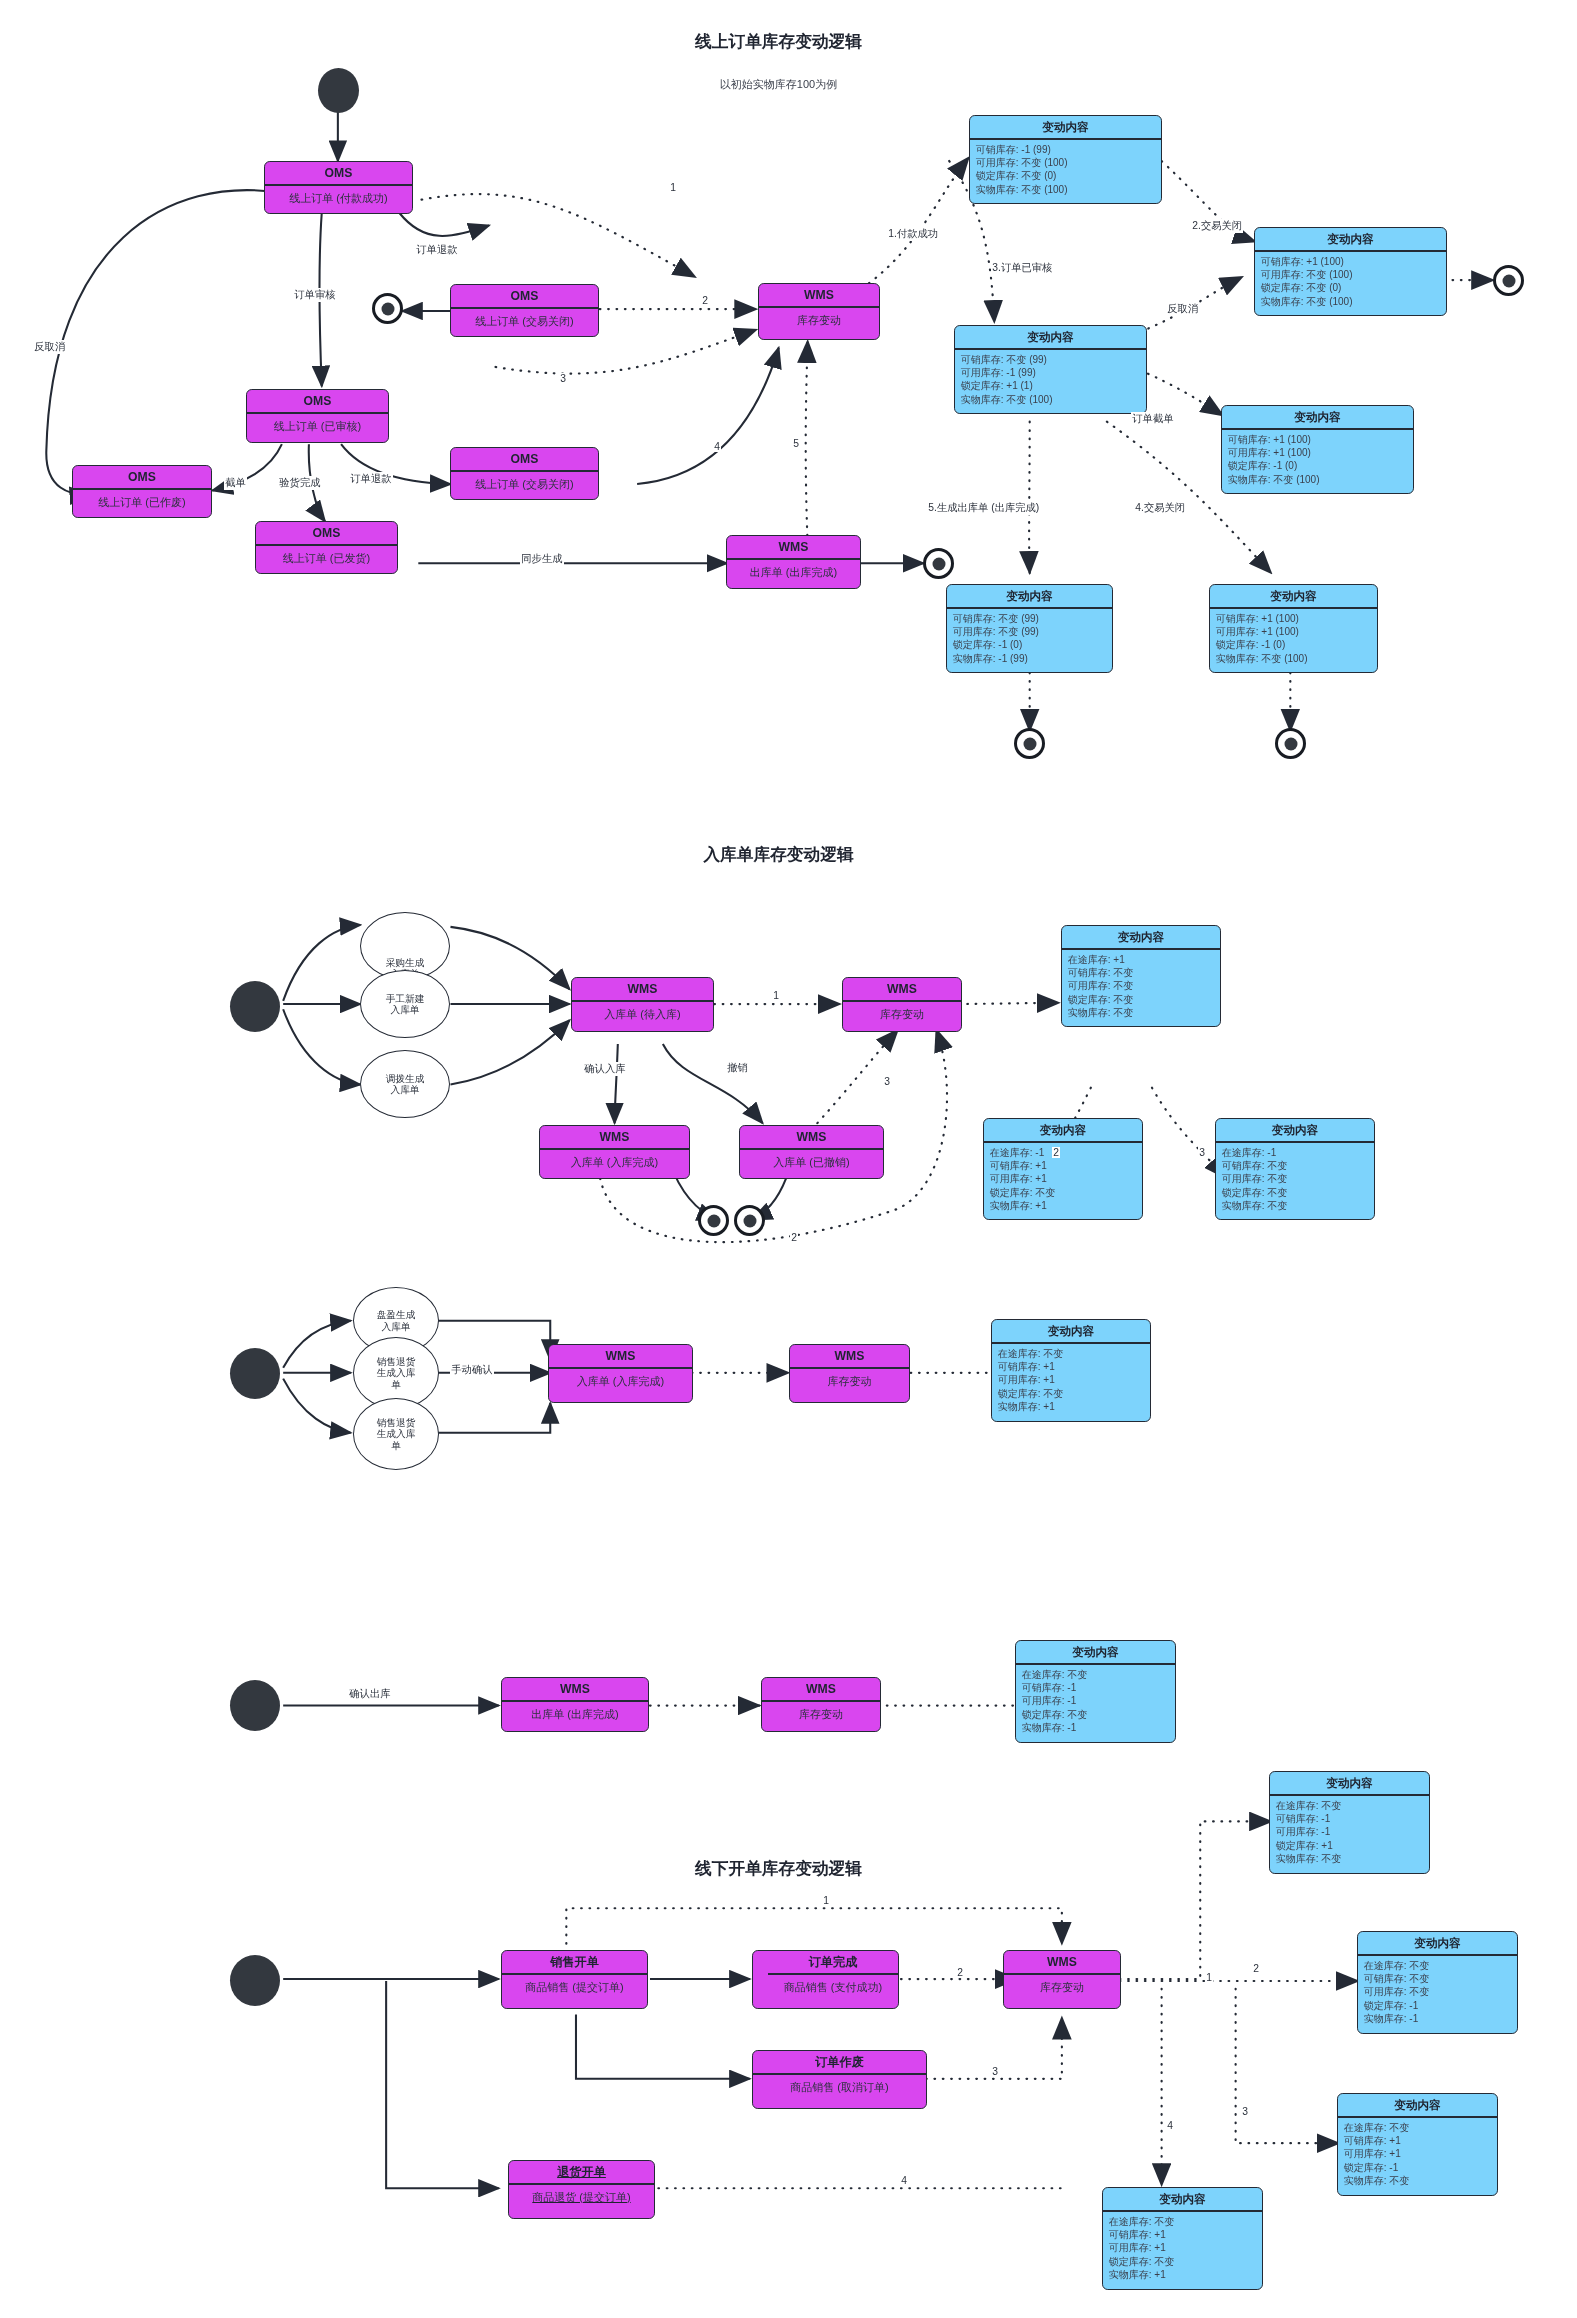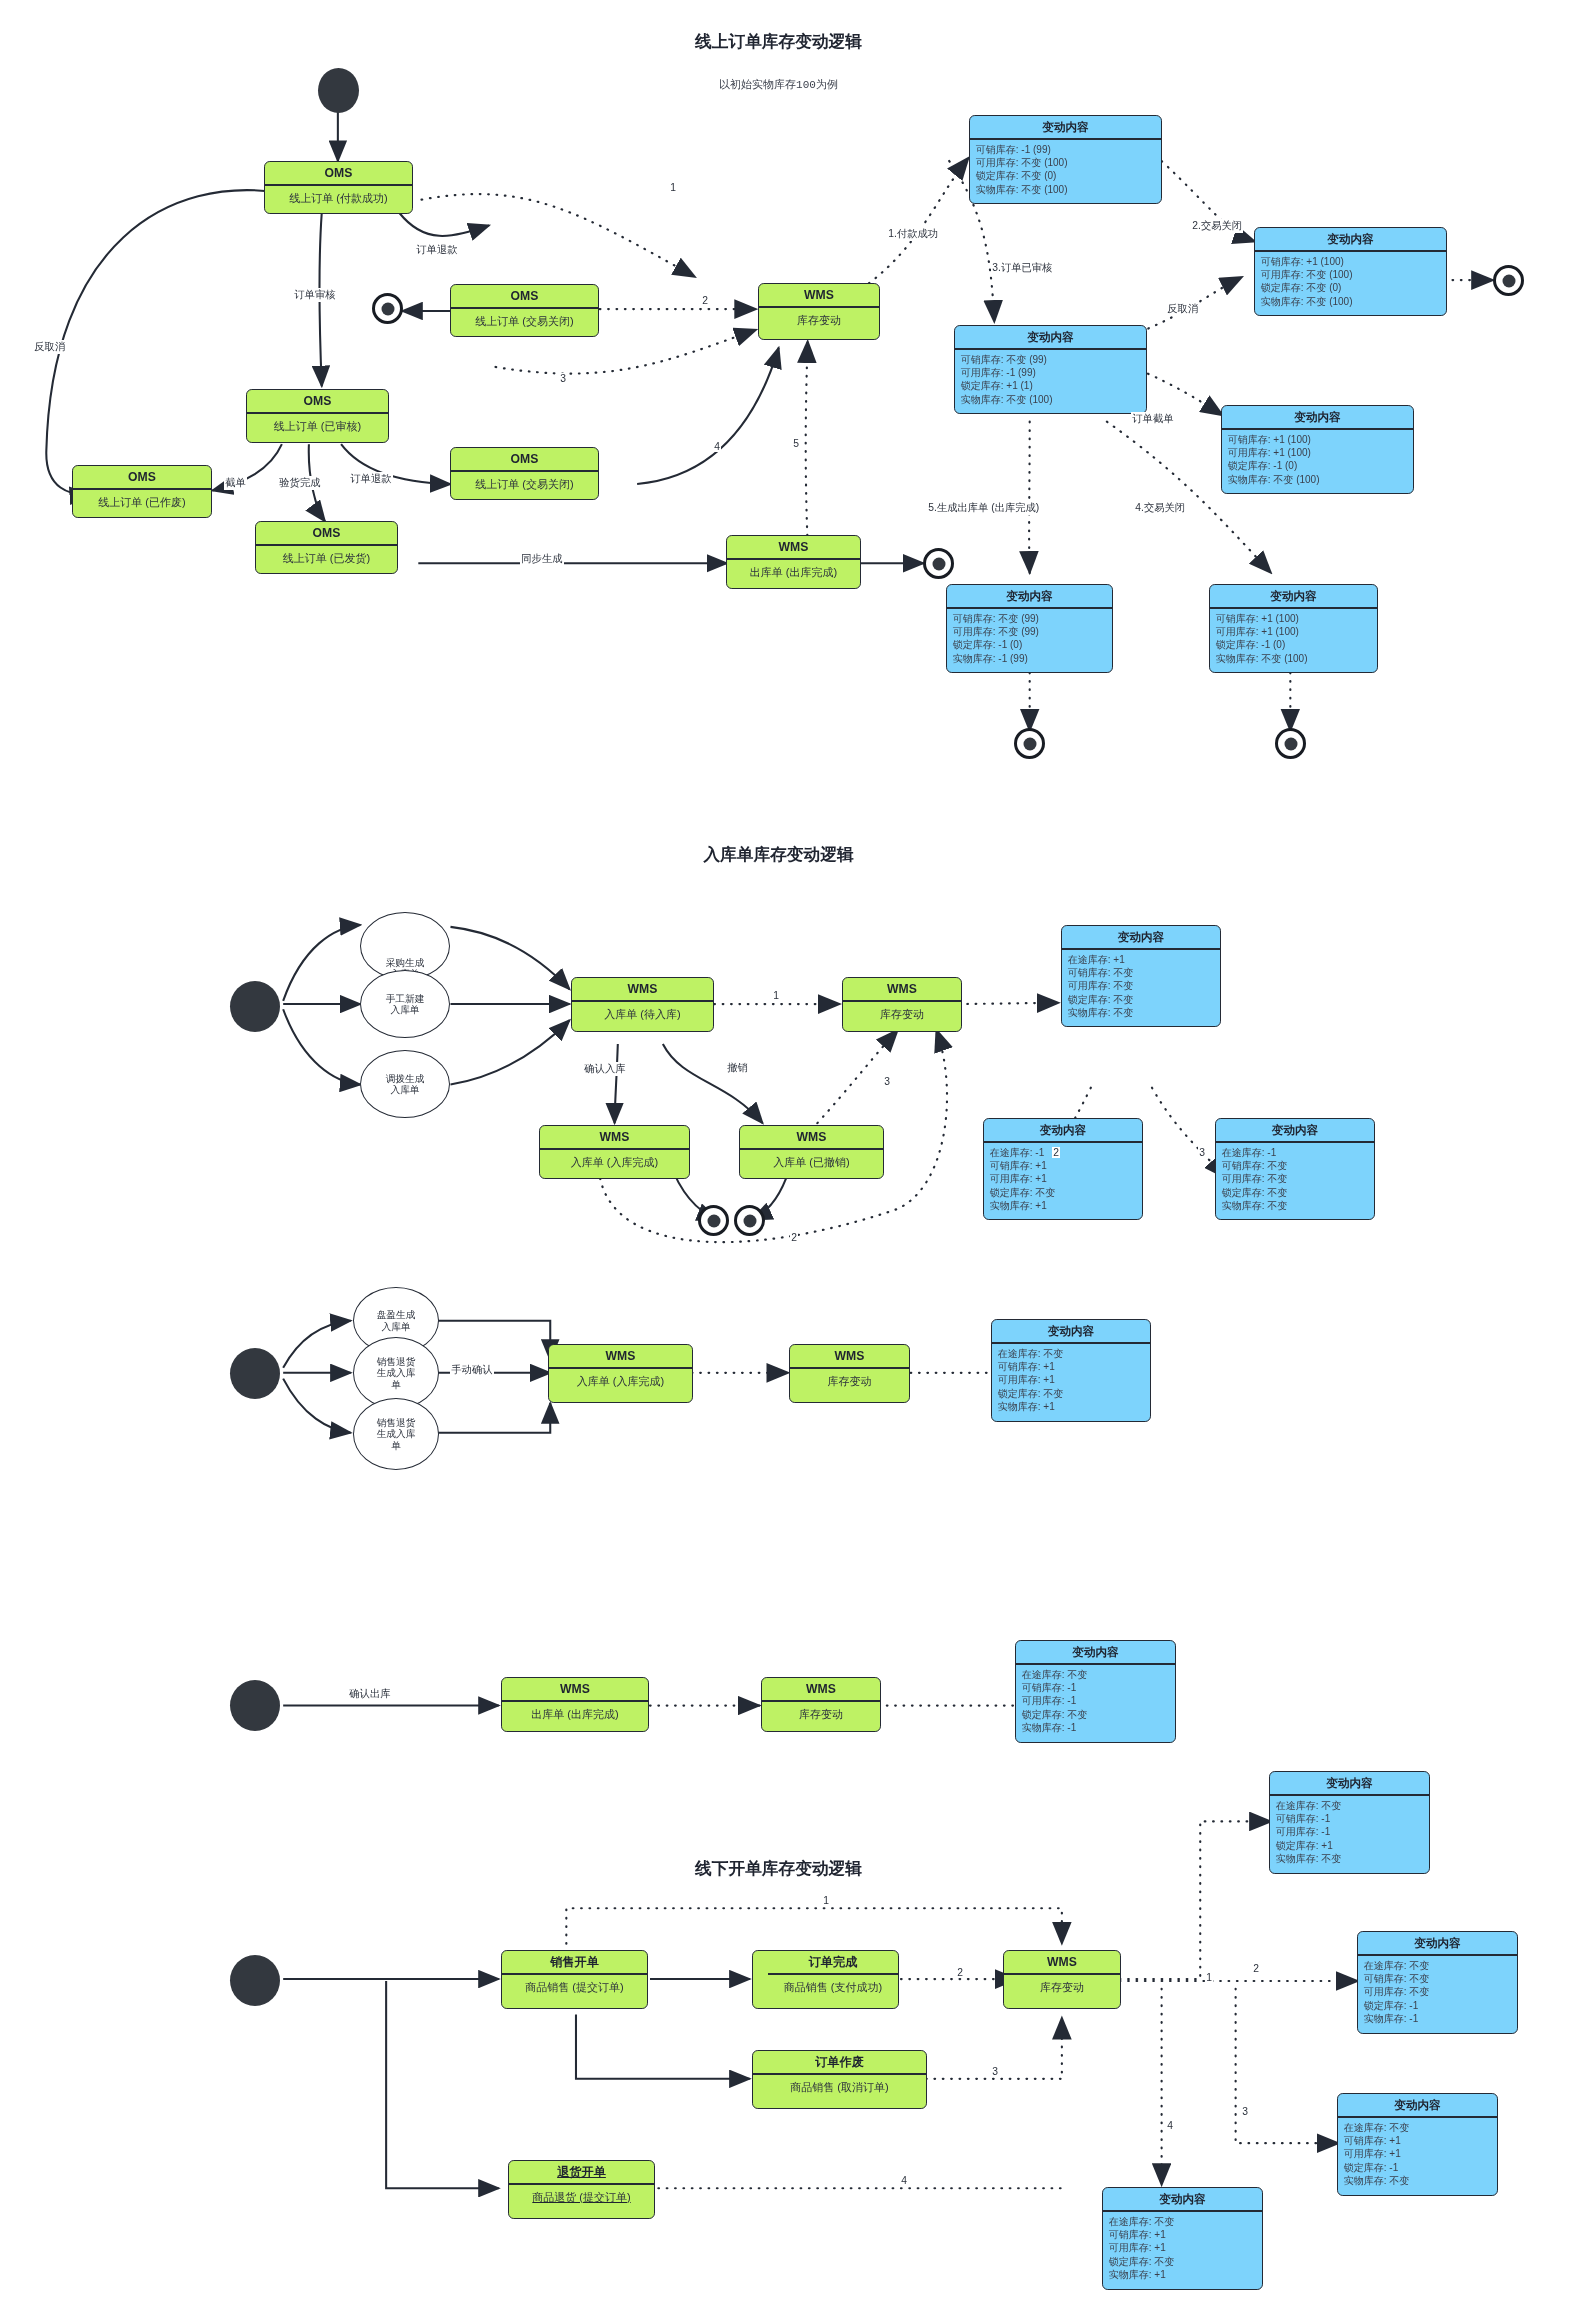--- a/index.html
+++ b/index.html
@@ -2,24 +2,24 @@
 <html style="font-size:10.3px"><head>
 <meta charset="utf-8">
 <style>
   html,body{margin:0;padding:0;background:#fff;}
   body{font-family:"Liberation Sans","DejaVu Sans",sans-serif;color:#1f2430;}
   #page{position:relative;width:1578px;height:2319px;background:#fff;overflow:hidden;}
 
   .svglayer{position:absolute;left:0;top:0;width:1578px;height:2319px;pointer-events:none;}
 
   .title{position:absolute;font-weight:bold;font-size:16.7px;color:#1f2430;white-space:nowrap;text-align:center;}
-  .subtitle{position:absolute;font-size:11px;color:#3a3f4b;white-space:nowrap;text-align:center;font-family:Liberation Mono, monospace;}
+  .subtitle{position:absolute;font-size:11px;color:#3a3f4b;white-space:nowrap;text-align:center;}
 
   
-  .node{position:absolute;box-sizing:border-box;border:1.9px solid #242a35;border-radius:5.8px;background:#bef264;overflow:hidden;}
+  .node{position:absolute;box-sizing:border-box;border:1.9px solid #242a35;border-radius:5.8px;background:#d946ef;overflow:hidden;}
   .node .hd{font-weight:bold;font-size:12.2px;text-align:center;padding:4.5px 2.6px 3.9px;color:#1f2430;line-height:1.1;}
   .node .sep{height:1.9px;background:#242a35;}
   .node .bd{font-size:11px;text-align:center;padding:5.8px 3.9px;color:#2b313c;line-height:1.15;}
 
   
   .attr{position:absolute;box-sizing:border-box;border:1.9px solid #242a35;border-radius:5.8px;background:#7dd3fc;overflow:hidden;}
   .attr .hd{font-weight:bold;font-size:11.6px;text-align:center;padding:3.9px 2.6px 3.2px;color:#1f2430;}
   .attr .sep{height:1.6px;background:#242a35;}
   .attr .bd{padding:3.2px 5.8px 3.9px;}
   .attr .row{font-size:10px;color:#3a3f4b;line-height:1.33;white-space:nowrap;}

